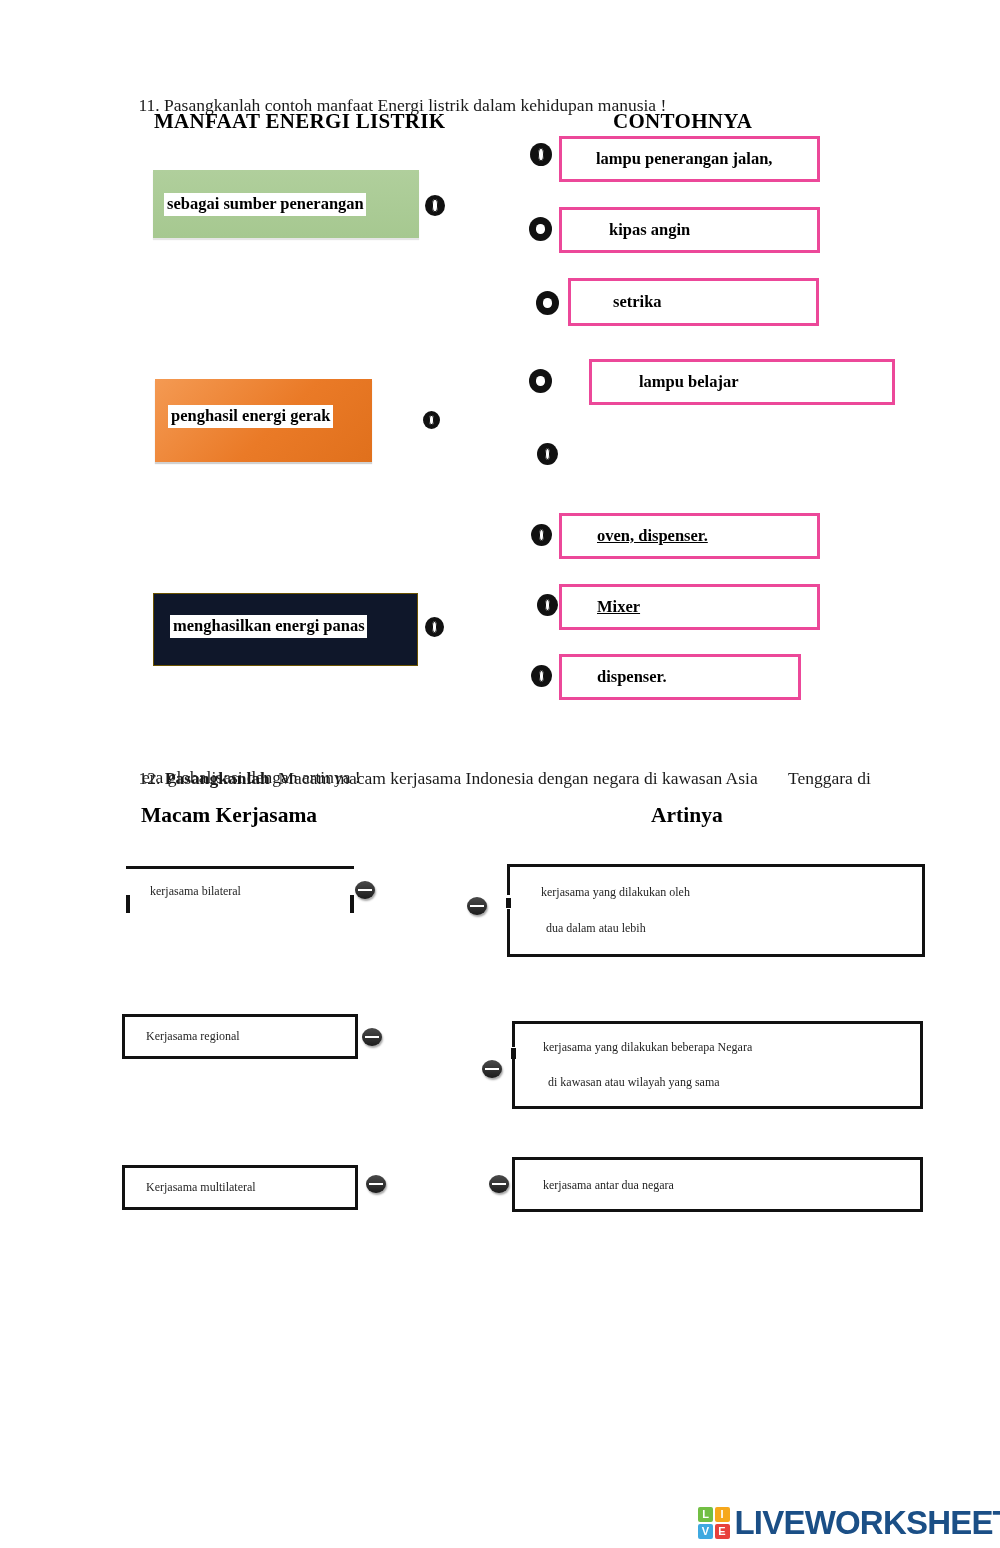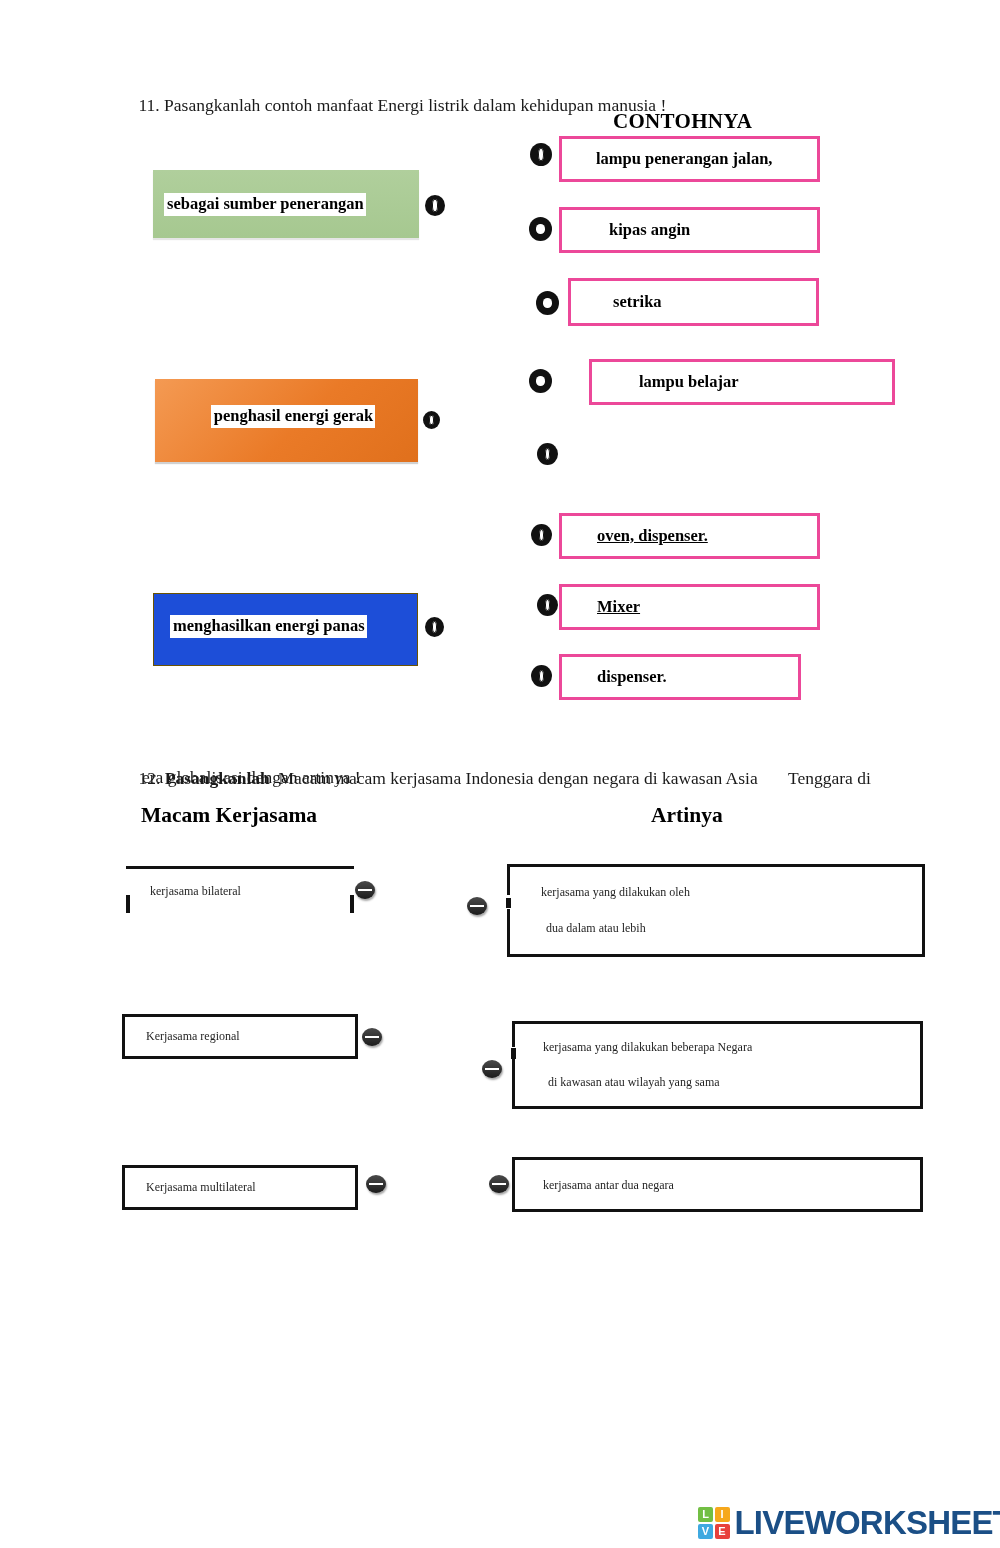--- a/index.html
+++ b/index.html
@@ -61,21 +61,21 @@
     background: #a9cb94;
     background-image: linear-gradient(180deg, #b0cf9c 0%, #a6c890 100%);
     box-shadow: 0 2px 1px rgba(0,0,0,.10);
   }
   .cat-orange {
     background: #ec7d2a;
     background-image: linear-gradient(135deg, #f49a53 0%, #ea7a27 55%, #e0701c 100%);
     box-shadow: 0 2px 1px rgba(0,0,0,.18);
   }
   .cat-yellow {
-    background: #1d4ed8;
+    background: #0f172a;
     border: 1px solid #6b5300;
     box-sizing: border-box;
   }
 
   
   .ansbox {
     position: absolute;
     border: 3px solid #ec4899;
     box-sizing: border-box;
     background: #ffffff;
@@ -185,31 +185,32 @@
 </style>
 </head>
 <body>
 
 <div id="page">
 
   <div class="qline" style="left:121px; top:68px;">
     <span>11.</span><span> </span><span>Pasangkanlah contoh manfaat Energi listrik dalam kehidupan manusia !</span>
   </div>
 
+  <div class="colhead" style="left:154px; top:109px;">MANFAAT ENERGI LISTRIK</div>
 
   <div class="colhead" style="left:613px; top:109px;">CONTOHNYA</div>
 
   <div class="catbox cat-green" style="left:153px; top:170px; width:266px; height:68px;">
     <div class="inner" style="margin-left:11px;">sebagai sumber penerangan</div>
   </div>
   <div class="dot" style="left:425px; top:195px; width:20px; height:21px;">
       <span class="core-slit"></span>
     </div>
 
-  <div class="catbox cat-orange" style="left:155px; top:379px; width:263px; height:83px;justify-content:center;">
+  <div class="catbox cat-orange" style="left:155px; top:379px; width:217px; height:83px;">
     <div class="inner" style="margin-left:13px; margin-top:-8px;">penghasil energi gerak</div>
   </div>
   <div class="dot" style="left:423px; top:411px; width:17px; height:18px;">
       <span class="core-slit"></span>
     </div>
 
   <div class="catbox cat-yellow" style="left:153px; top:593px; width:265px; height:73px;">
     <div class="inner" style="margin-left:16px; margin-top:-6px;">menghasilkan energi panas</div>
   </div>
   <div class="dot" style="left:425px; top:617px; width:19px; height:20px;">

